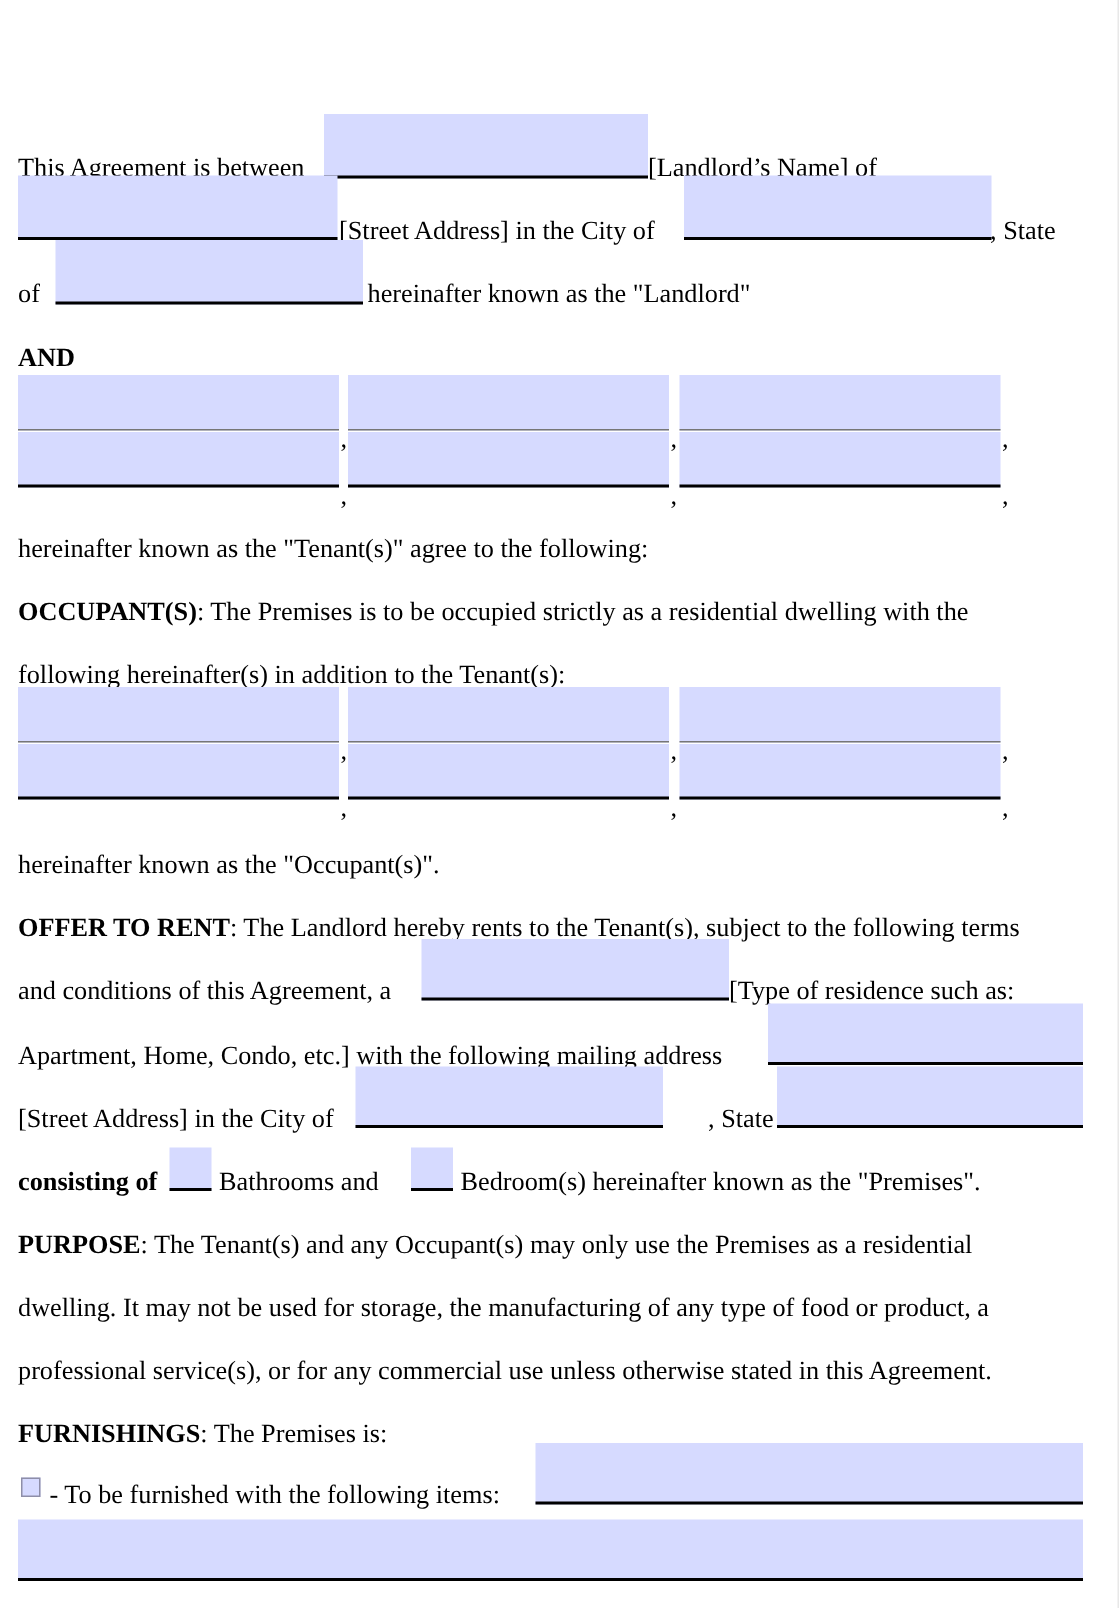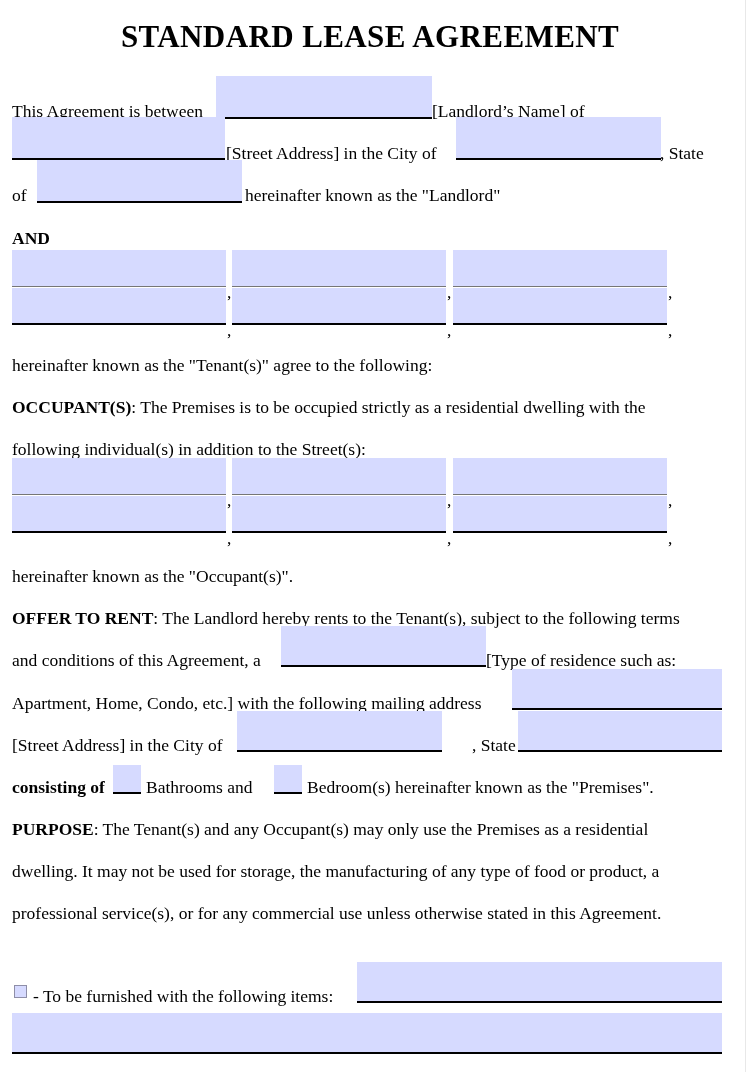--- a/index.html
+++ b/index.html
@@ -69,21 +69,20 @@
     background: #d6daff;
     border: 1px solid #8e8ea8;
     box-sizing: border-box;
   }
 </style>
 </head>
 <body>
 
 <div class="page">
 
-  <div class="doc-title">STANDARD LEASE AGREEMENT</div>
 
   <div class="line" style="top:101px;">This Agreement is between</div>
   <div class="field ul-black" style="left:216px; top:76px; width:216px; height:43px;"></div>
   <div class="line" style="left:432px; top:101px;">[Landlord’s Name] of</div>
 
   <div class="field ul-black" style="left:12px; top:117px; width:213px; height:43px;"></div>
   <div class="line" style="left:226px; top:143px;">[Street Address] in the City of</div>
   <div class="field ul-black" style="left:456px; top:117px; width:205px; height:43px;"></div>
   <div class="line" style="left:660px; top:143px;">, State</div>
 
@@ -103,21 +102,21 @@
   <div class="field ul-black" style="left:12px; top:288px; width:214px; height:37px;"></div>
   <span class="comma" style="left:227px; top:323px;">,</span>
   <div class="field ul-black" style="left:232px; top:288px; width:214px; height:37px;"></div>
   <span class="comma" style="left:447px; top:323px;">,</span>
   <div class="field ul-black" style="left:453px; top:288px; width:214px; height:37px;"></div>
   <span class="comma" style="left:668px; top:323px;">,</span>
 
   <div class="line" style="top:355px;">hereinafter known as the "Tenant(s)" agree to the following:</div>
 
   <div class="line" style="top:397px;"><span class="heading-lead">OCCUPANT(S)</span><span>: The Premises is to be occupied strictly as a residential dwelling with the</span></div>
-  <div class="line" style="top:439px;">following individual(s) in addition to the Street(s):</div>
+  <div class="line" style="top:439px;">following hereinafter(s) in addition to the Tenant(s):</div>
 
   <div class="field ul-gray" style="left:12px; top:458px; width:214px; height:37px;"></div>
   <span class="comma" style="left:227px; top:493px;">,</span>
   <div class="field ul-gray" style="left:232px; top:458px; width:214px; height:37px;"></div>
   <span class="comma" style="left:447px; top:493px;">,</span>
   <div class="field ul-gray" style="left:453px; top:458px; width:214px; height:37px;"></div>
   <span class="comma" style="left:668px; top:493px;">,</span>
 
   <div class="field ul-black" style="left:12px; top:496px; width:214px; height:37px;"></div>
   <span class="comma" style="left:227px; top:531px;">,</span>
@@ -145,19 +144,20 @@
   <div class="line" style="top:777px;font-weight:bold;">consisting of</div>
   <div class="field ul-black" style="left:113px; top:765px; width:28px; height:29px;"></div>
   <div class="line" style="left:146px; top:777px;">Bathrooms and</div>
   <div class="field ul-black" style="left:274px; top:765px; width:28px; height:29px;"></div>
   <div class="line" style="left:307px; top:777px;">Bedroom(s) hereinafter known as the "Premises".</div>
 
   <div class="line" style="top:819px;"><span class="heading-lead">PURPOSE</span><span>: The Tenant(s) and any Occupant(s) may only use the Premises as a residential</span></div>
   <div class="line" style="top:861px;">dwelling. It may not be used for storage, the manufacturing of any type of food or product, a</div>
   <div class="line" style="top:903px;">professional service(s), or for any commercial use unless otherwise stated in this Agreement.</div>
 
+  <div class="line" style="top:945px;"><span class="heading-lead">FURNISHINGS</span><span>: The Premises is:</span></div>
 
   <div class="checkbox" style="left:14px; top:985px;"></div>
   <div class="line" style="left:33px; top:986px;">- To be furnished with the following items:</div>
   <div class="field ul-black" style="left:357px; top:962px; width:365px; height:41px;"></div>
   <div class="field ul-black" style="left:12px; top:1013px; width:710px; height:41px;"></div>
 
 </div>
 
 </body></html>

